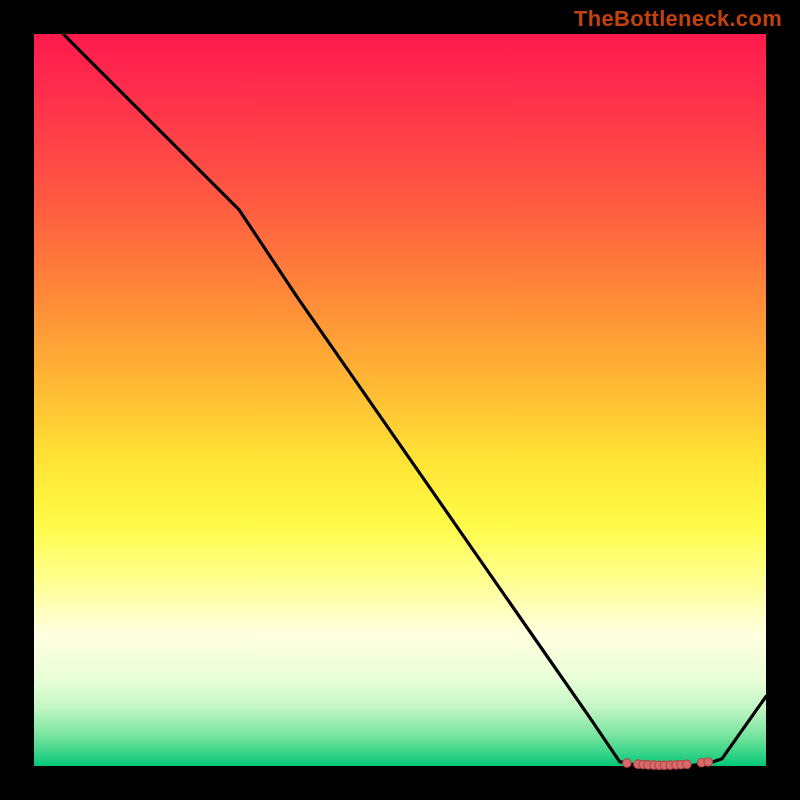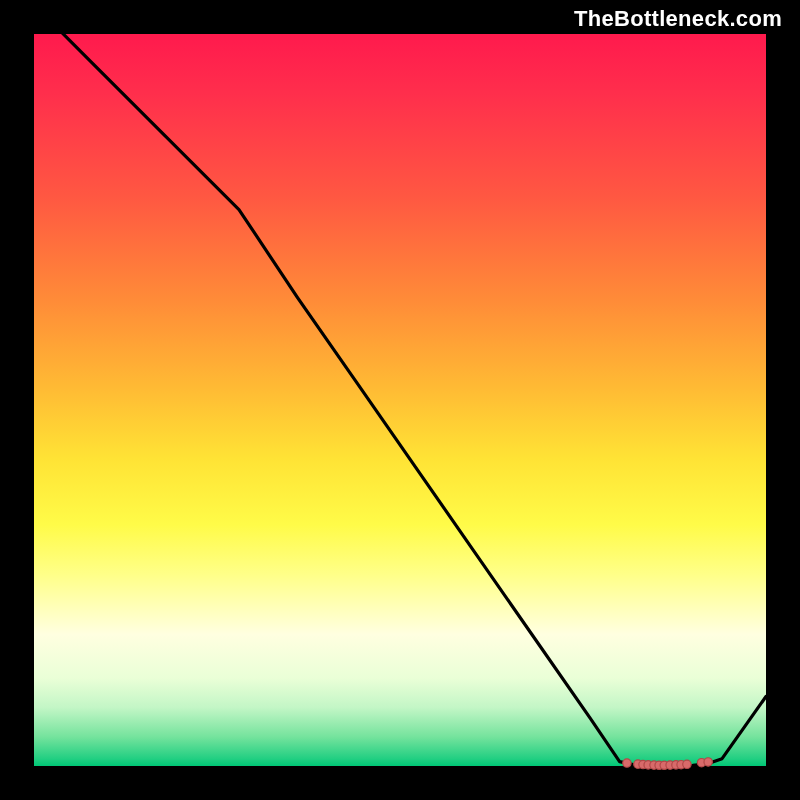--- a/index.html
+++ b/index.html
@@ -10,21 +10,21 @@
     height: 800px;
     background: #000;
   }
   .watermark {
     position: absolute;
     top: 6px;
     right: 18px;
     font-family: Arial, Helvetica, sans-serif;
     font-size: 22px;
     font-weight: 600;
-    color: #ffffff;
+    color: #c2410c;
     letter-spacing: 0.3px;
   }
   .plot {
     position: absolute;
     left: 34px;
     top: 34px;
     width: 732px;
     height: 732px;
     background: linear-gradient(
       to bottom,

